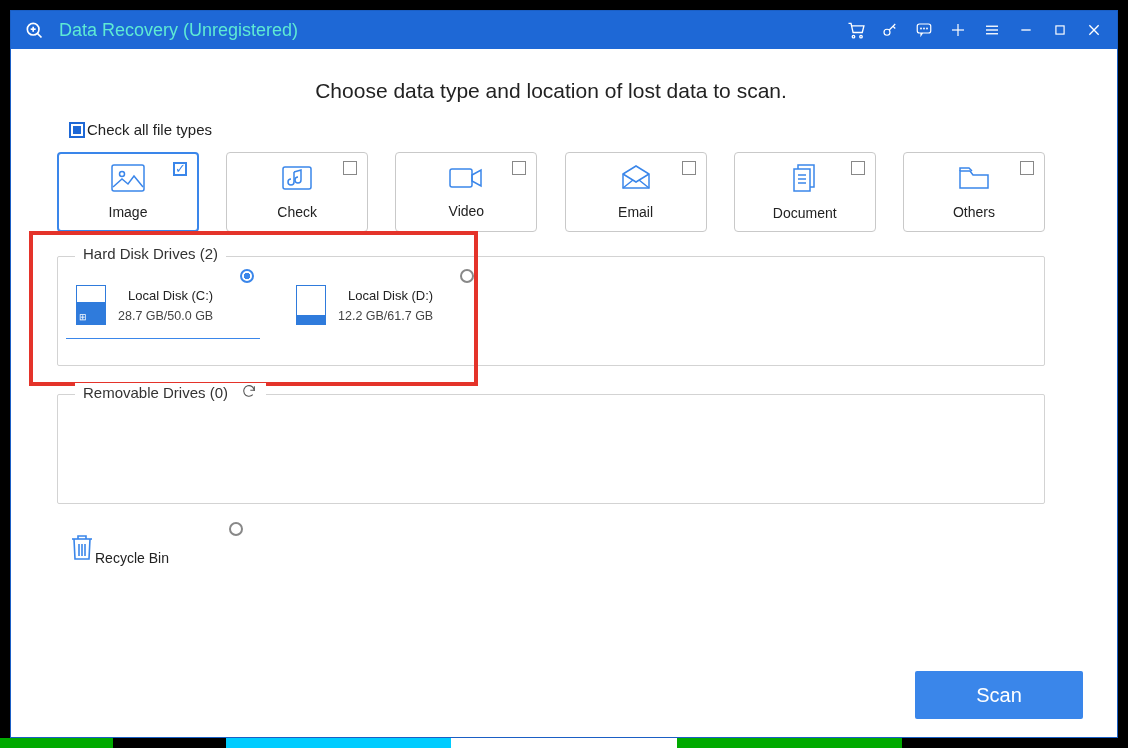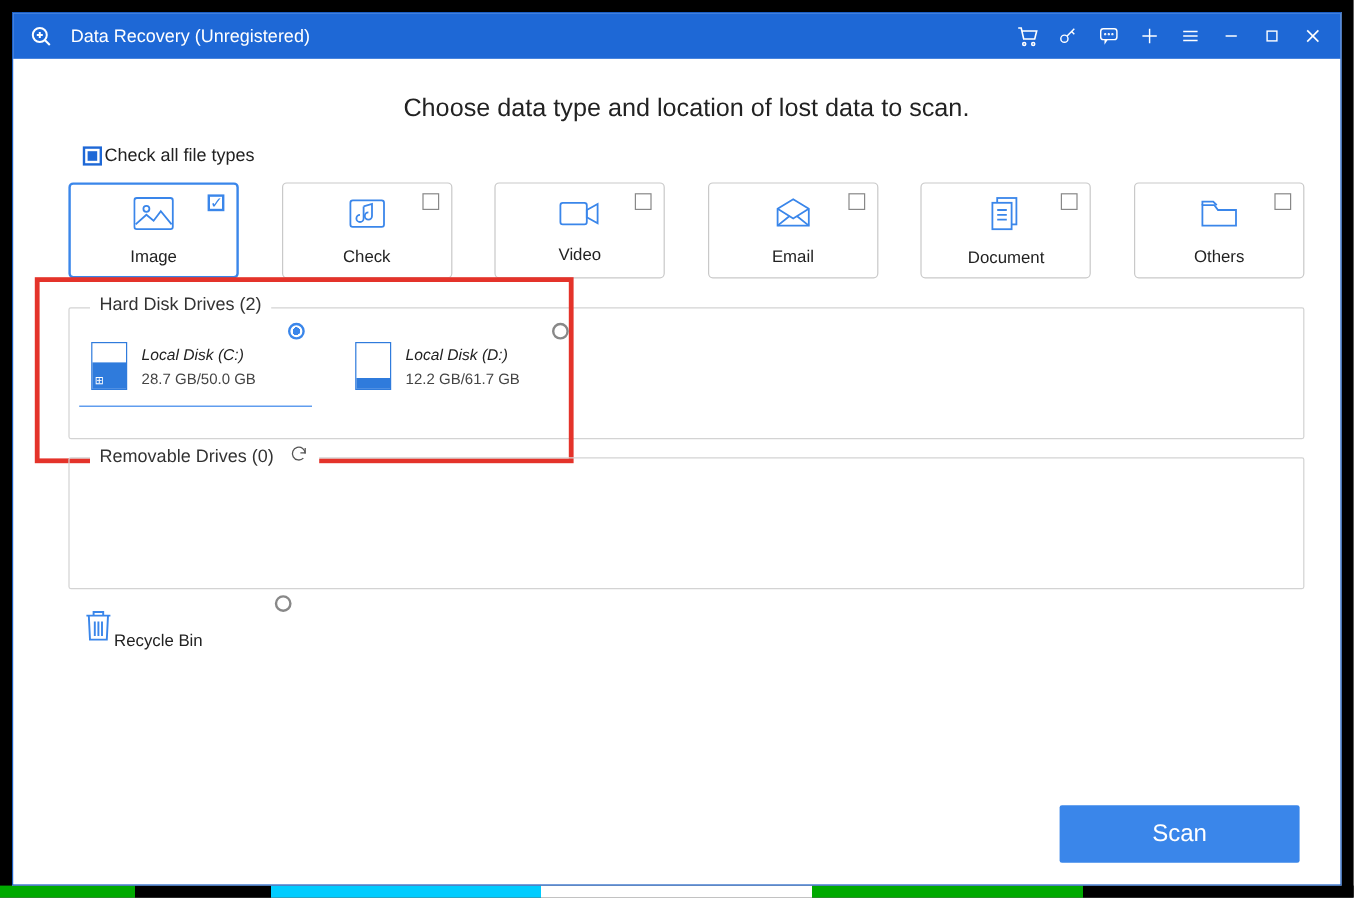--- a/index.html
+++ b/index.html
@@ -12,40 +12,40 @@
     background: #fff;
     display: flex;
     flex-direction: column;
     border: 1px solid #1b5fc5;
   }
   .titlebar {
     height: 38px;
     background: #1e68d6;
     display: flex;
     align-items: center;
-    color: #ffffff;
+    color: #5eead4;
     padding: 0 6px 0 12px;
-    font-size: 15px;
+    font-size: 18px;
   }
   .titlebar .appicon {
     width: 22px; height: 22px;
     display: flex; align-items: center; justify-content: center;
     margin-right: 14px;
   }
   .titlebar .title { flex: 0 0 auto; }
   .titlebar .spacer { flex: 1; }
   .titlebar .tb-btn {
     width: 34px; height: 38px;
     display: flex; align-items: center; justify-content: center;
     cursor: pointer;
   }
   .titlebar .tb-btn svg { stroke: #fff; fill: none; }
   .main {
     flex: 1;
-    padding: 30px 30px 18px 46px;
+    padding: 30px 72px 18px 46px;
     position: relative;
   }
   .heading {
     text-align: center;
     font-size: 21px;
     font-weight: 400;
     margin-bottom: 18px;
     color: #222;
   }
   .checkall-row {
@@ -102,21 +102,22 @@
     left: 0; top: -3px;
     font-size: 13px;
     color: #3a86ea;
   }
   .type-card .ico { color: #3a86ea; }
   .type-card .lbl { font-size: 14px; color: #222; }
 
   
   .section {
     position: relative;
-    margin-bottom: 15px;
+    margin-bottom: 28px;
+    text-align: right;
   }
   .section .sbox {
     border: 1px solid #d3d3d3;
     border-radius: 2px;
     padding: 22px 16px 18px 16px;
     min-height: 110px;
   }
   .section .slabel {
     position: absolute;
     top: -11px; left: 18px;
@@ -167,21 +168,21 @@
     position: absolute;
     left: 0; right: 0; bottom: 0;
     background: #2f7bdc;
   }
   .drive-icon .winlogo {
     position: absolute;
     left: 2px; bottom: 2px;
     font-size: 9px; color: #fff;
   }
   .drive-meta { display: flex; flex-direction: column; justify-content: center; }
-  .drive-meta .name { font-size: 13px; color: #222; font-style: italic; }
+  .drive-meta .name { font-size: 13px; color: #222; }
   .drive-meta .size { font-size: 12.5px; color: #444; margin-top: 6px; }
 
   .drive.selected-underline::after {
     content: "";
     position: absolute;
     left: -8px; right: 0; bottom: -6px;
     height: 1px;
     background: #3a86ea;
   }
 
@@ -202,21 +203,21 @@
     background: #fff;
   }
   .recycle-row .binicon { color: #3a86ea; }
   .recycle-row .lbl { font-size: 14px; color: #222; }
 
   
   .scan-btn {
     position: absolute;
     right: 34px;
     bottom: 18px;
-    width: 200px; height: 48px;
+    width: 168px; height: 48px;
     background: #3a86ea;
     color: #fff;
     font-size: 20px;
     text-align: center;
     line-height: 48px;
     border-radius: 2px;
     cursor: pointer;
   }
 
   .refresh-icon { color: #555; }

